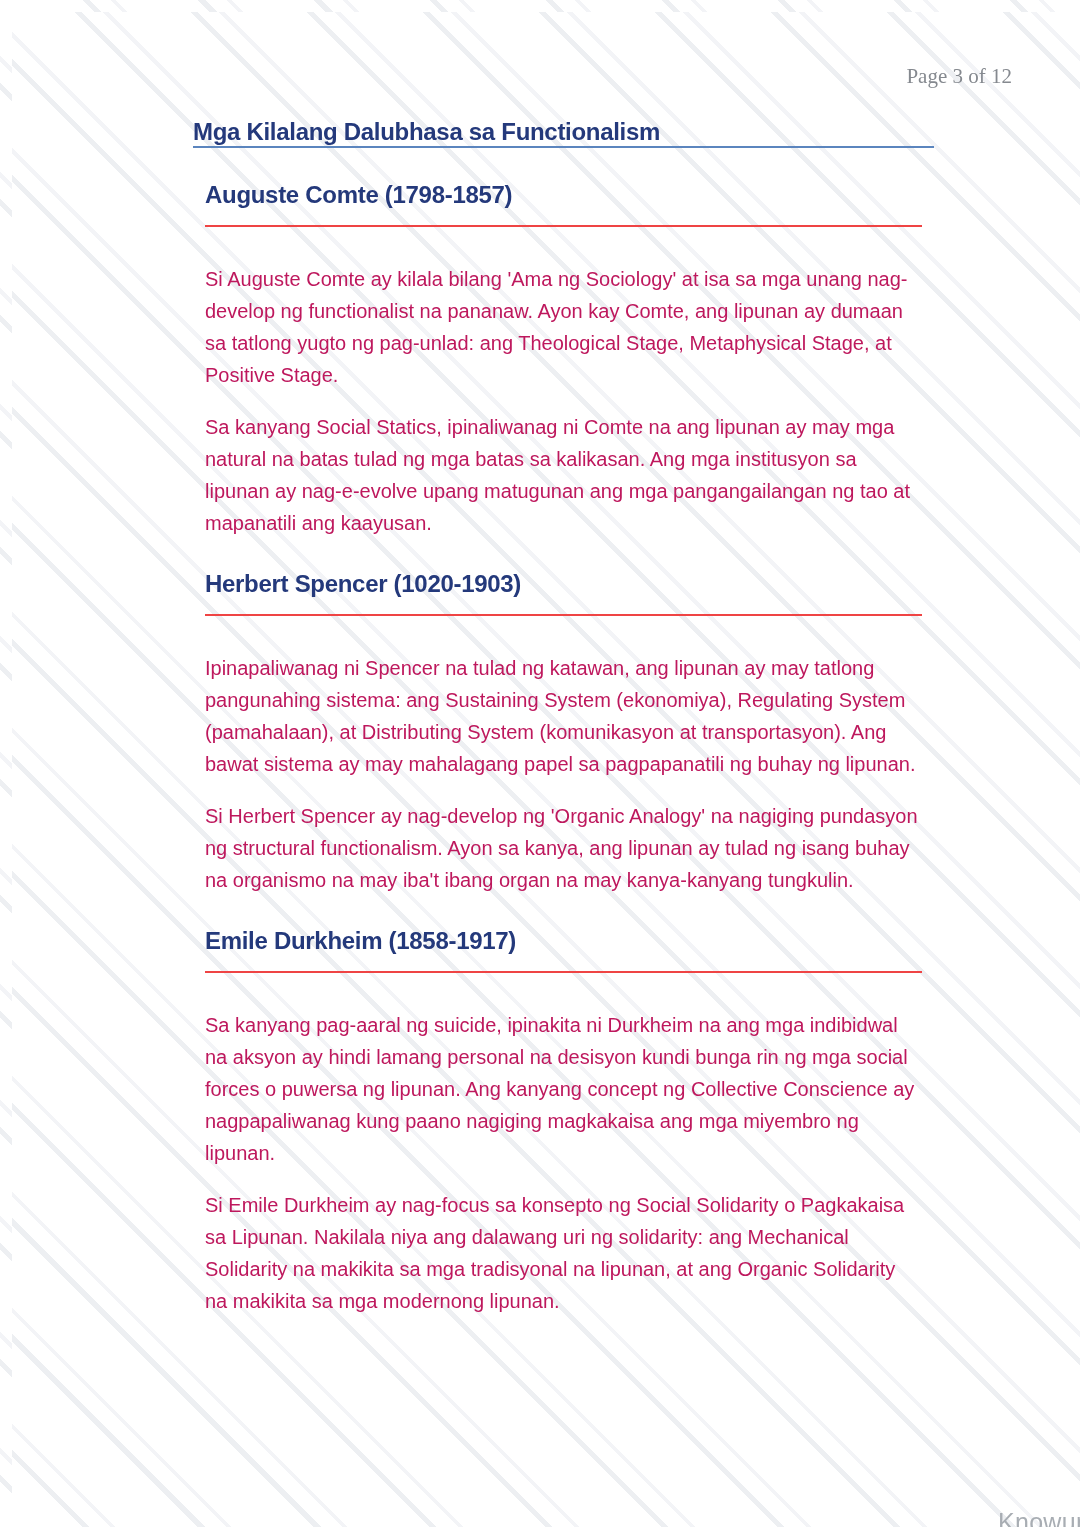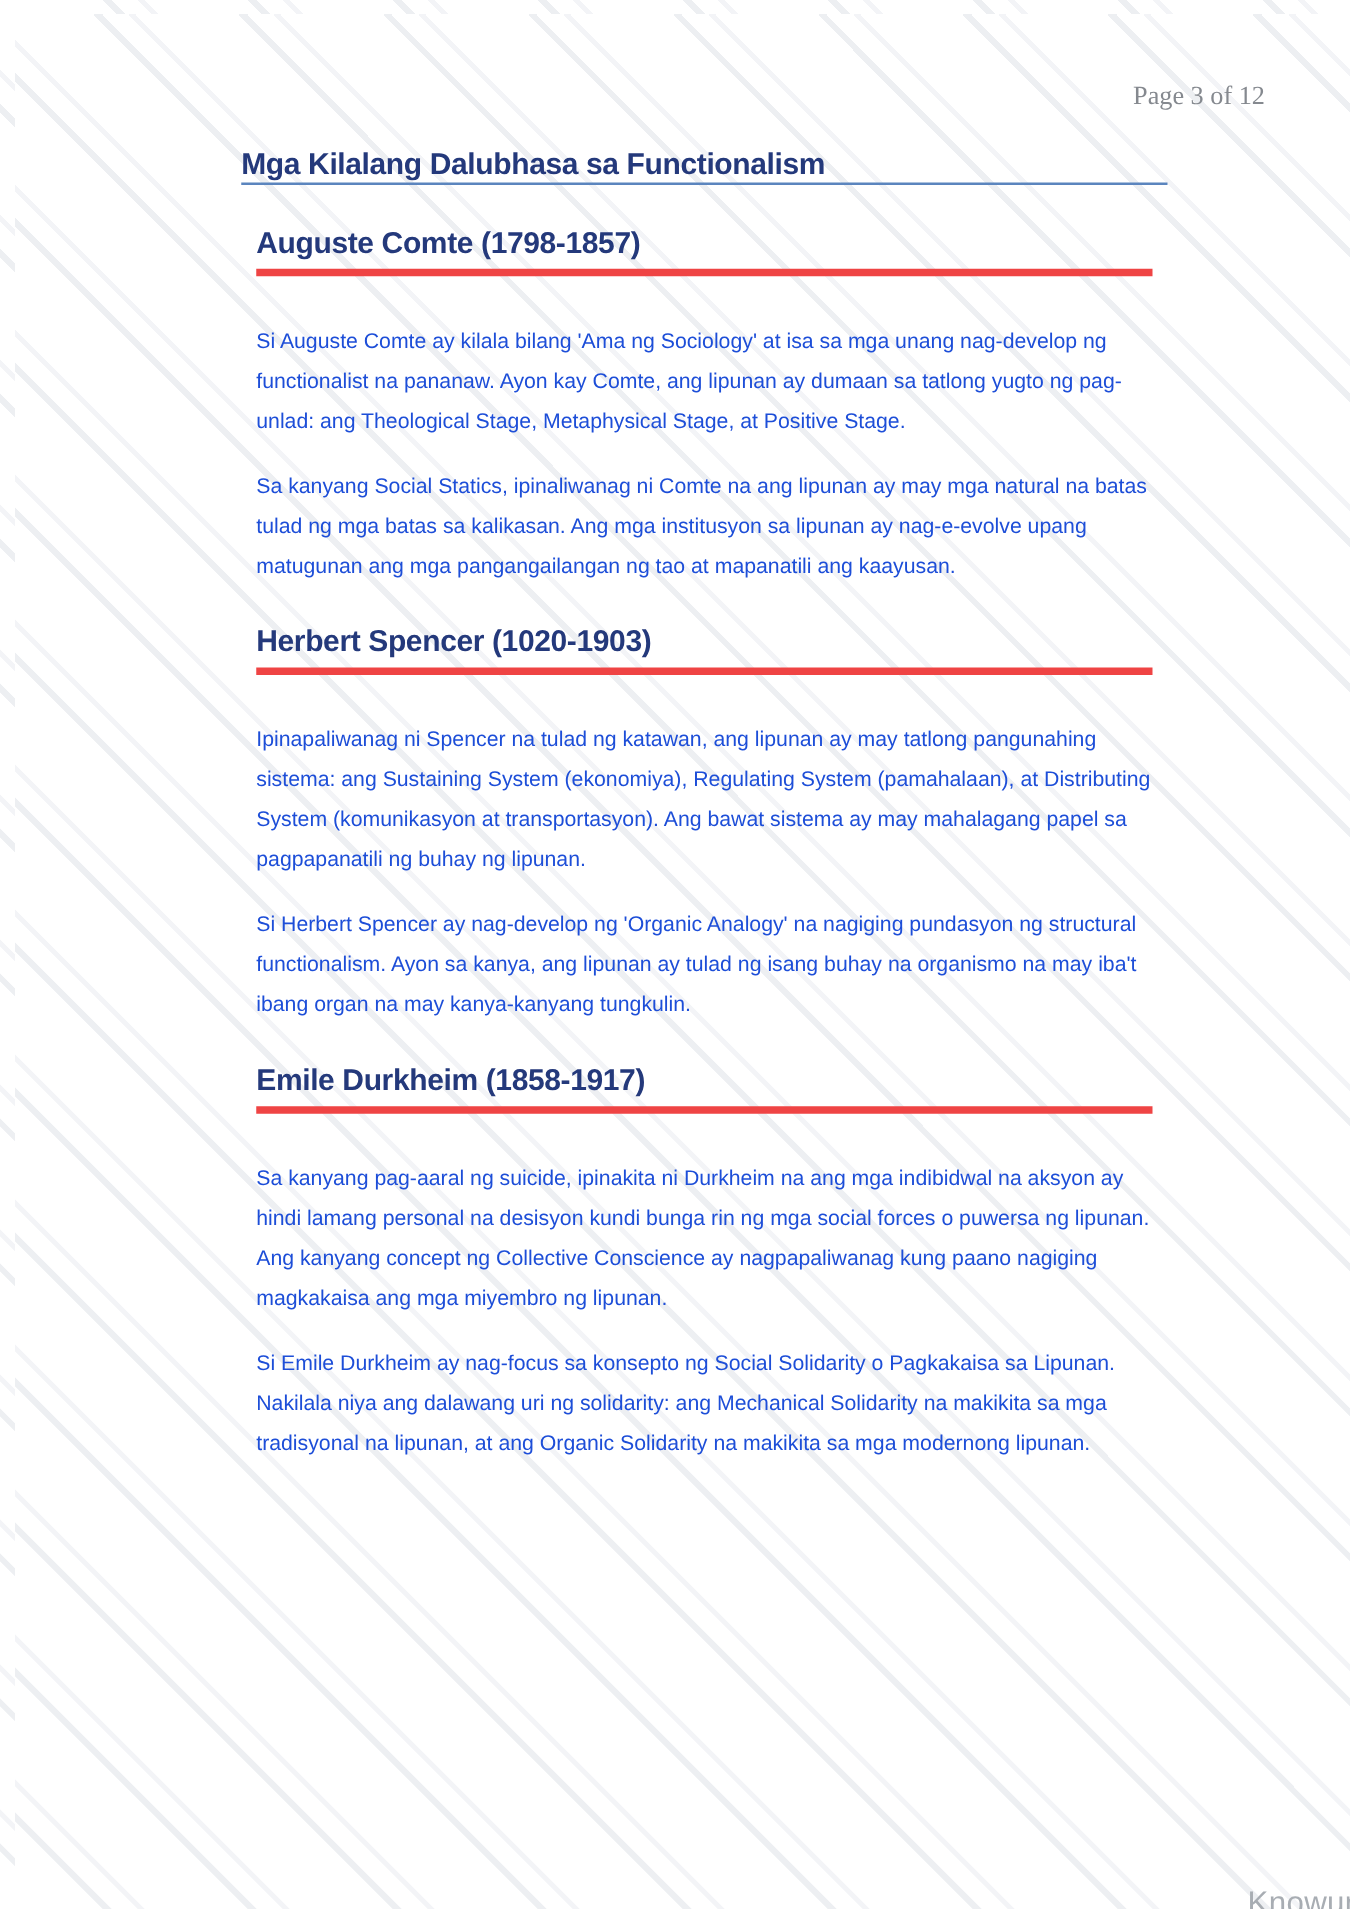--- a/index.html
+++ b/index.html
@@ -38,29 +38,29 @@
     padding-bottom: 2px;
     border-bottom: 2px solid #5b85be;
   }
   h2.section-heading {
     margin-top: 33px;
     font-size: 24px;
     line-height: 24px;
     font-weight: bold;
     letter-spacing: -0.3px;
     color: #24397b;
-    padding-bottom: 8px;
-    border-bottom: 6px solid #ef4444;
+    padding-bottom: 18px;
+    border-bottom: 2px solid #ef4444;
   }
   h2.first-heading { margin-top: 35px; }
   .section p {
     margin-top: 20px;
-    font-size: 17px;
+    font-size: 20px;
     line-height: 32px;
-    color: #1d4ed8;
+    color: #be185d;
     max-width: 770px;
   }
   .section p:first-of-type { margin-top: 36px; }
   footer.brand {
     position: absolute;
     top: 1472px;
     left: 0;
     width: 100%;
     text-align: right;
     font-size: 25px;

